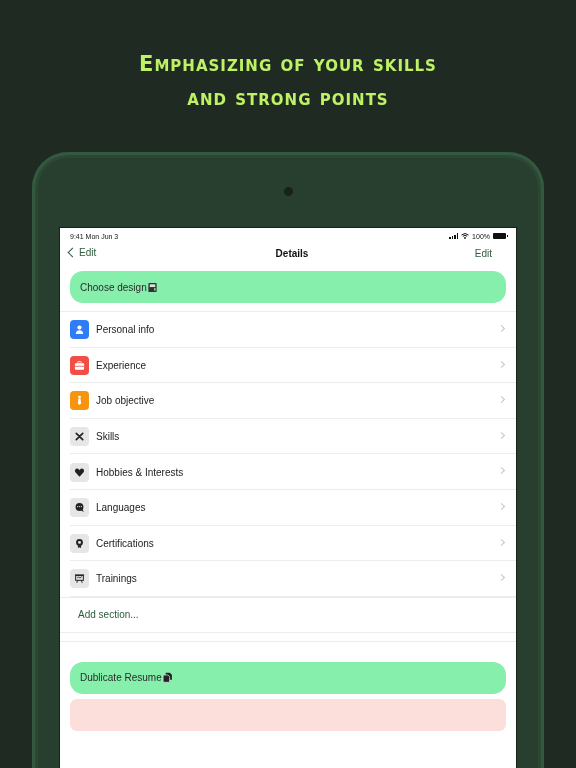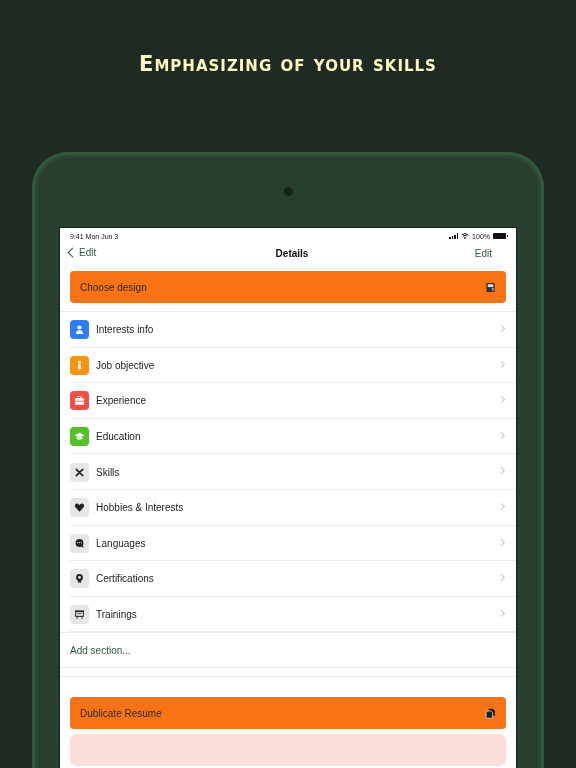--- a/index.html
+++ b/index.html
@@ -1,19 +1,19 @@
 <!DOCTYPE html>
 <html><head>
 <meta charset="utf-8">
 <style>
   * { box-sizing: border-box; margin: 0; padding: 0; }
   html, body { width: 576px; height: 768px; overflow: hidden; }
   body { background: #1f2a22; font-family: "Liberation Sans", sans-serif; position: relative; }
 
-  .headline { position: absolute; top: 47px; left: 0; width: 576px; text-align: center; color: #fef9c3;
+  .headline { position: absolute; top: 47px; left: 0; width: 576px; text-align: center; color: #bef264;
     font-family: "DejaVu Sans", sans-serif; font-weight: bold; font-size: 21px; line-height: 34px; letter-spacing: 1px;
     font-variant: small-caps; }
   .headline div { text-transform: lowercase; }
   .headline .first::first-letter { text-transform: uppercase; }
 
   .device { position: absolute; left: 32px; top: 152px; width: 512px; height: 700px; background: #283f30;
     border-radius: 36px; box-shadow: inset 0 0 0 3px #335a3f, inset 0 0 0 6px #2c4835; }
   .camera { position: absolute; left: 252px; top: 35px; width: 9px; height: 9px; border-radius: 50%; background: #18221b; }
 
   .screen { position: absolute; left: 59px; top: 227px; width: 458px; height: 560px; background: #ffffff;
@@ -25,44 +25,45 @@
   .signal i { display: block; width: 1.5px; background: #111; }
   .battery { width: 13px; height: 6px; border-radius: 1px; background: #111; position: relative; }
   .battery:after { content: ""; position: absolute; right: -2px; top: 2px; width: 1px; height: 2px; background: #111; }
 
   .navbar { height: 22px; position: relative; display: flex; align-items: center; }
   .nav-back { position: absolute; left: 6px; top: 3px; display: flex; align-items: center; color: #2d5a3a; font-size: 10px; }
   .nav-back .chev { width: 7px; height: 7px; border-left: 1.6px solid #2d5a3a; border-bottom: 1.6px solid #2d5a3a; transform: rotate(45deg); margin: 0 3px 0 3px; }
   .nav-title { position: absolute; left: 0; right: 0; top: 4px; text-align: center; font-size: 10px; font-weight: bold; color: #111; padding-left: 8px; }
   .nav-edit { position: absolute; right: 24px; top: 4px; font-size: 10px; color: #2d5a3a; }
 
-  .gray-btn { margin: 5px 10px 0 10px; height: 32px; background: #f97316; border-radius: 4px; display: flex; align-items: center; justify-content: space-between; padding: 0 10px; font-size: 10px; color: #2b2b2b; }
+  .gray-btn { margin: 5px 10px 0 10px; height: 32px; background: #86efac; border-radius: 13px; display: flex; align-items: center; justify-content: flex-start; padding: 0 10px; font-size: 10px; color: #2b2b2b; }
   .gray-btn .ico { width: 11px; height: 11px; }
 
   .group-sep { height: 9px; border-bottom: 1px solid #ececec; }
   .section { border-bottom: 1px solid #ececec; }
 
   .row { height: 35.6px; display: flex; align-items: center; padding-left: 10px; position: relative; }
   .row:after { content: ""; position: absolute; left: 10px; right: 0; bottom: 0; height: 1px; background: #ececec; }
   .row.last:after { display: none; }
   .row .badge { width: 19px; height: 19px; border-radius: 4px; display: flex; align-items: center; justify-content: center; margin-right: 7px; flex-shrink: 0; }
   .row .badge svg { width: 11px; height: 11px; }
   .row .label { font-size: 10px; color: #222; }
   .row .chevron { position: absolute; right: 12px; top: 14px; width: 5px; height: 5px; border-right: 1.2px solid #c4c4c4; border-top: 1.2px solid #c4c4c4; transform: rotate(45deg); }
 
-  .add-row { height: 35px; display: flex; align-items: center; padding-left: 10px; font-size: 10px; color: #2d5a3a; }
+  .add-row { height: 35px; display: flex; align-items: center; padding-left: 18px; font-size: 10px; color: #2d5a3a; }
 
   .dup-btn { margin: 20px 10px 0 10px; }
   .delete-btn { margin: 5px 10px 0 10px; height: 32px; background: #fcdedb; border-radius: 7px; }
 </style>
 </head>
 <body>
 
 <div class="headline">
   <div class="first">Emphasizing of your skills</div>
+  <div>and strong points</div>
 </div>
 
 <div class="device">
   <div class="camera"></div>
 </div>
 
 <div class="screen">
   <div class="statusbar">
     <div>
       <span>9:41</span>
@@ -106,52 +107,42 @@
   <div class="group-sep"></div>
 
   <div class="section">
     <div class="row">
       <span class="badge" style="background:#2f7cf6">
         <svg viewBox="0 0 12 12">
             <circle cx="6" cy="3.8" r="2.3" fill="#fff"></circle>
             <path d="M2 11 Q2 6.8 6 6.8 Q10 6.8 10 11 Z" fill="#fff"></path>
           </svg>
       </span>
-      <span class="label">Interests info</span>
-      <span class="chevron"></span>
-    </div>
-    <div class="row">
-      <span class="badge" style="background:#f7940f">
-        <svg viewBox="0 0 12 12">
-            <rect x="4.6" y="1" width="2.8" height="2" fill="#fff"></rect>
-            <path d="M5 3.5 L7 3.5 L7.8 9 L6 11 L4.2 9 Z" fill="#fff"></path>
-          </svg>
-      </span>
-      <span class="label">Job objective</span>
+      <span class="label">Personal info</span>
       <span class="chevron"></span>
     </div>
     <div class="row">
       <span class="badge" style="background:#ef4f45">
         <svg viewBox="0 0 12 12">
             <rect x="4" y="1.8" width="4" height="2" rx="0.6" fill="none" stroke="#fff" stroke-width="1"></rect>
             <rect x="1" y="3.5" width="10" height="7" rx="1" fill="#fff"></rect>
             <rect x="1" y="6.3" width="10" height="0.9" fill="#ef4f45"></rect>
           </svg>
       </span>
       <span class="label">Experience</span>
       <span class="chevron"></span>
     </div>
     <div class="row">
-      <span class="badge" style="background:#52c126">
-        <svg viewBox="0 0 12 12">
-            <path d="M0.5 4.5 L6 2 L11.5 4.5 L6 7 Z" fill="#fff"></path>
-            <path d="M2.8 6 L2.8 8.5 Q6 10.5 9.2 8.5 L9.2 6 L6 7.6 Z" fill="#fff"></path>
-          </svg>
-      </span>
-      <span class="label">Education</span>
+      <span class="badge" style="background:#f7940f">
+        <svg viewBox="0 0 12 12">
+            <rect x="4.6" y="1" width="2.8" height="2" fill="#fff"></rect>
+            <path d="M5 3.5 L7 3.5 L7.8 9 L6 11 L4.2 9 Z" fill="#fff"></path>
+          </svg>
+      </span>
+      <span class="label">Job objective</span>
       <span class="chevron"></span>
     </div>
     <div class="row">
       <span class="badge" style="background:#e6e6e6">
         <svg viewBox="0 0 12 12">
             <path d="M2.5 2.5 L9.5 9.5 M9.5 2.5 L2.5 9.5" stroke="#222" stroke-width="1.8" stroke-linecap="round"></path>
           </svg>
       </span>
       <span class="label">Skills</span>
       <span class="chevron"></span>

